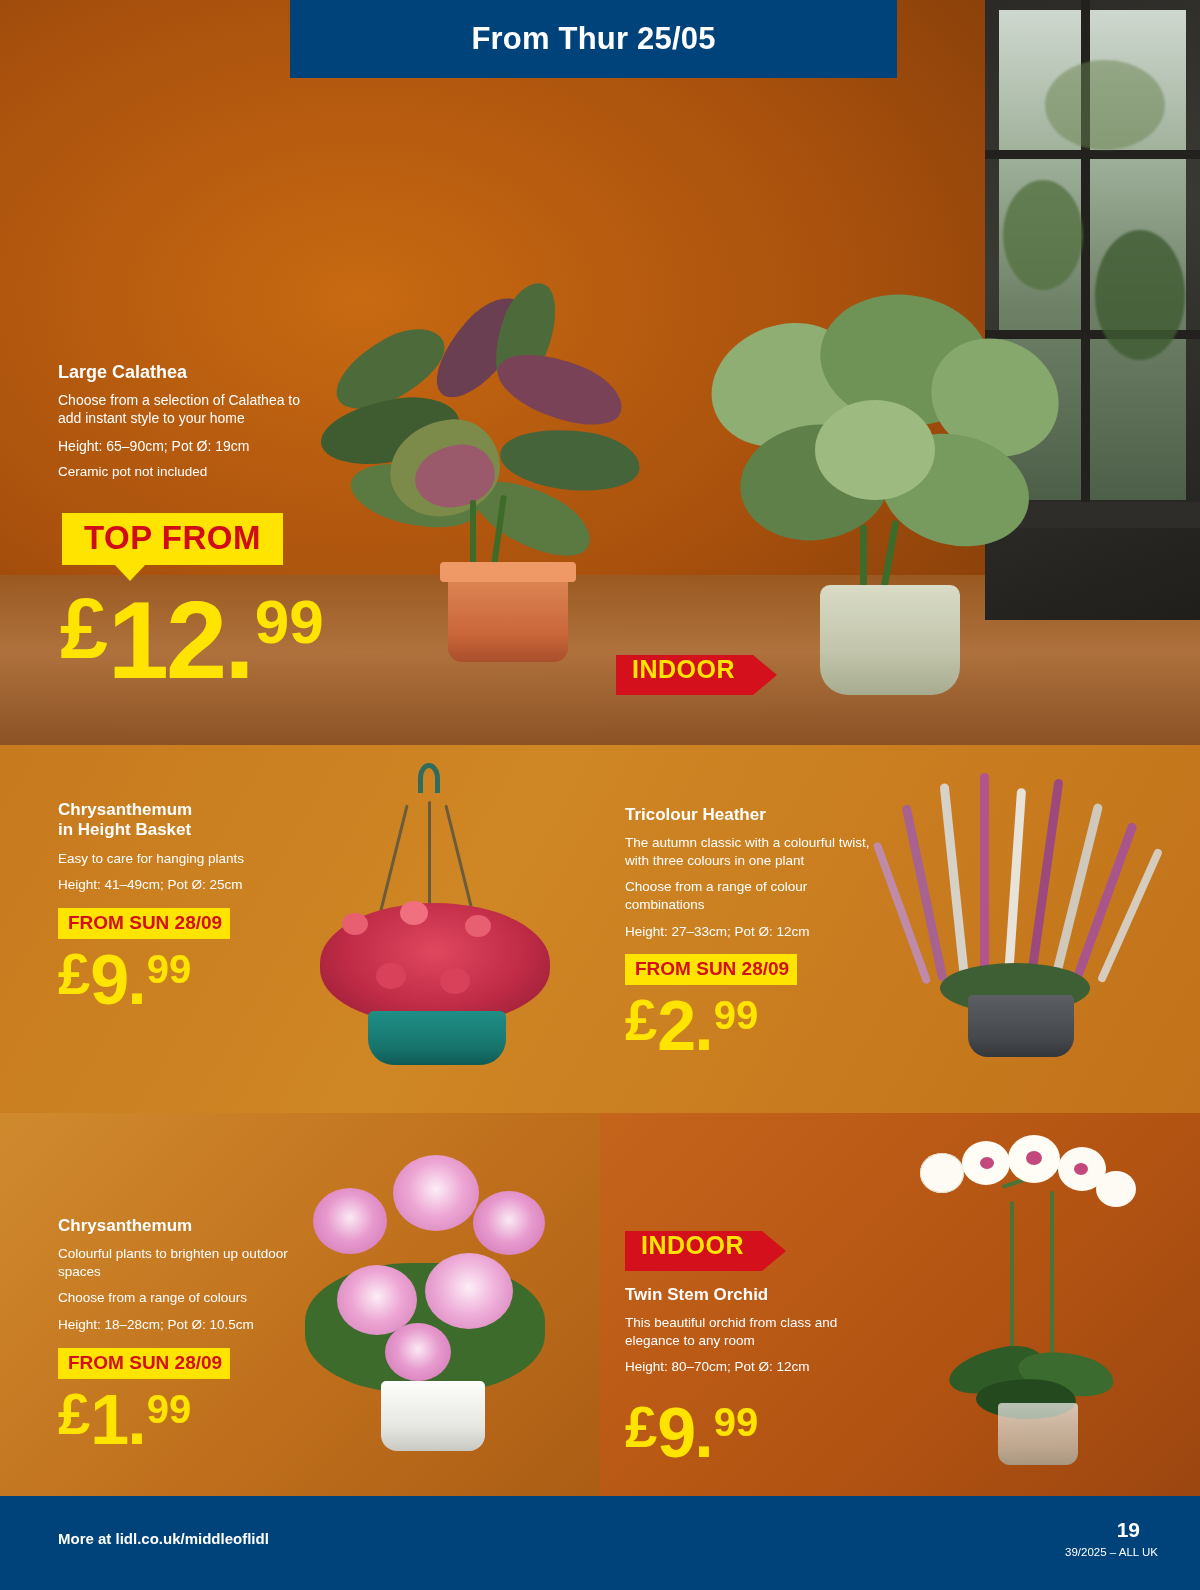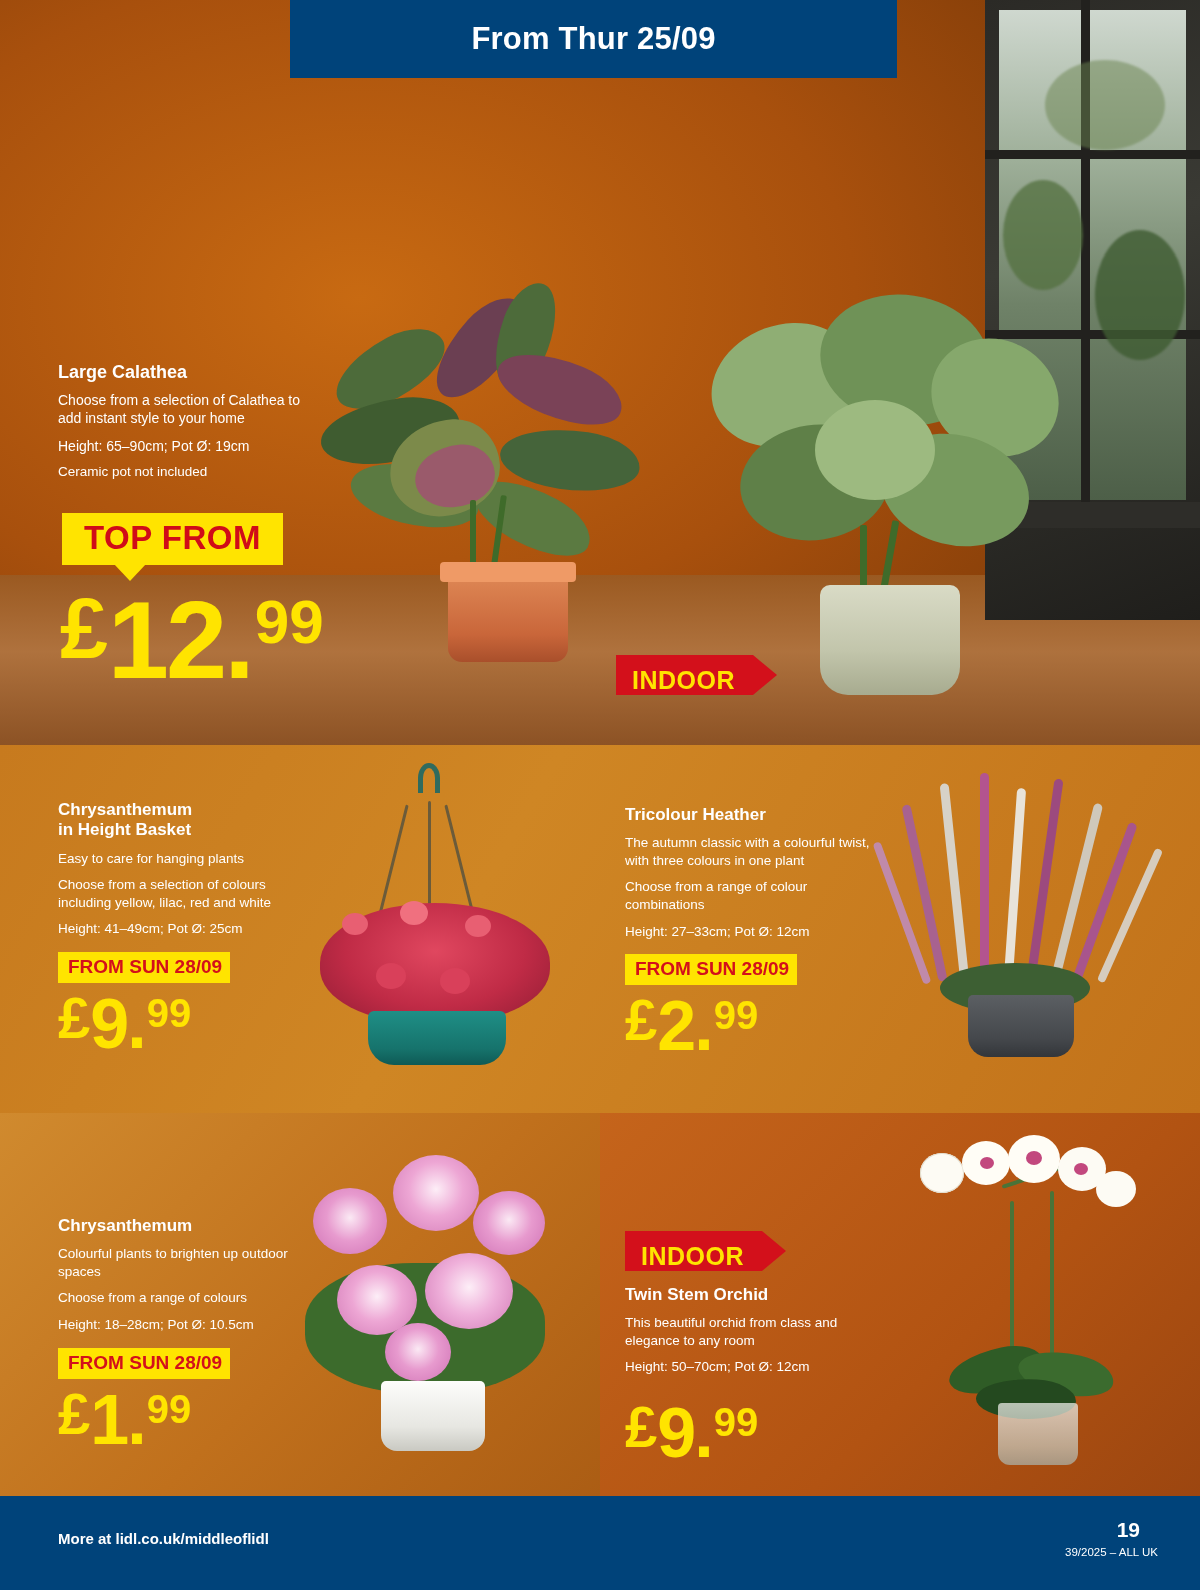--- a/index.html
+++ b/index.html
@@ -96,21 +96,21 @@
   .price-yellow { color: #ffe400; font-weight: bold; line-height: 1; display: flex; align-items: flex-start; }
   .price-yellow .cur { font-size: 86px; }
   .price-yellow .int { font-size: 110px; letter-spacing: -3px; }
   .price-yellow .dot { font-size: 110px; }
   .price-yellow .dec { font-size: 62px; margin-top: 6px; }
 
   .hero-price { position: absolute; left: 60px; top: 585px; z-index: 7; }
 
   
   .indoor {
-    position: relative; display: inline-flex; align-items: flex-end;
+    position: relative; display: inline-flex; align-items: flex-start;
     height: 40px; background: #d3101b; padding: 0 18px 0 16px;
   }
   .indoor span { color: #ffe400; font-size: 25px; font-weight: bold; letter-spacing: .5px; }
   .indoor::after {
     content: ""; position: absolute; right: -24px; top: 0;
     width: 0; height: 0;
     border-top: 20px solid transparent;
     border-bottom: 20px solid transparent;
     border-left: 24px solid #d3101b;
   }
@@ -212,21 +212,21 @@
       <div class="leaf" style="left:230px; top:55px; width:130px; height:115px; background:#86a86c; transform:rotate(26deg); border-radius:50%;"></div>
       <div class="leaf" style="left:40px; top:140px; width:150px; height:115px; background:#5f8048; transform:rotate(-8deg); border-radius:50%;"></div>
       <div class="leaf" style="left:180px; top:150px; width:150px; height:110px; background:#779a5e; transform:rotate(14deg); border-radius:50%;"></div>
       <div class="leaf" style="left:115px; top:115px; width:120px; height:100px; background:#9dba80; border-radius:50%;"></div>
       <div class="stem" style="left:160px; top:240px; width:7px; height:80px;"></div>
       <div class="stem" style="left:185px; top:235px; width:7px; height:85px; transform:rotate(10deg);"></div>
       <div class="pot" style="left:120px; top:300px; width:140px; height:110px; background:linear-gradient(180deg,#d9dbc6 0%,#c2c5ab 60%,#a7ab8f 100%); border-radius:10px 10px 28px 28px;"></div>
     </div>
 
     <div class="date-flag">
-      <span>From Thur 25/09</span>
+      <span>From Thur 25/05</span>
     </div>
 
 
     <div class="hero-copy">
       <div class="name">Large Calathea</div>
       <div class="desc">Choose from a selection of Calathea to add instant style to your home</div>
       <div class="spec">Height: 65–90cm; Pot Ø: 19cm</div>
       <div class="note">Ceramic pot not included</div>
     </div>
 
@@ -278,21 +278,20 @@
       <div style="position:absolute; left:60px; top:200px; width:150px; height:50px; background:#3d5f33; border-radius:50%;"></div>
       <div style="position:absolute; left:88px; top:232px; width:106px; height:62px; background:linear-gradient(180deg,#5b5f63 0%,#45484c 70%,#33363a 100%); border-radius:5px 5px 20px 20px;"></div>
     </div>
 
     <div class="leftcol blk">
       <div class="name">
         <div>Chrysanthemum</div>
         <div>in Height Basket</div>
       </div>
       <div class="line">Easy to care for hanging plants</div>
-      <div class="line">Choose from a selection of colours including yellow, lilac, red and white</div>
       <div class="spec">Height: 41–49cm; Pot Ø: 25cm</div>
       <div class="fromtag">FROM SUN 28/09</div>
       <div class="price-sm">
         <span class="cur">£</span>
         <span class="int">9</span>
         <span class="dot">.</span>
         <span class="dec">99</span>
       </div>
     </div>
 
@@ -368,21 +367,21 @@
         <div class="indoor">
             <span>INDOOR</span>
           </div>
       </div>
 
       <div class="rightcol blk" style="left:25px; top:172px;">
         <div class="name">
           <div>Twin Stem Orchid</div>
         </div>
         <div class="line">This beautiful orchid from class and elegance to any room</div>
-        <div class="spec">Height: 50–70cm; Pot Ø: 12cm</div>
+        <div class="spec">Height: 80–70cm; Pot Ø: 12cm</div>
         <div class="price-sm" style="margin-top:22px;">
           <span class="cur">£</span>
           <span class="int">9</span>
           <span class="dot">.</span>
           <span class="dec">99</span>
         </div>
       </div>
     </div>
   </div>
 

